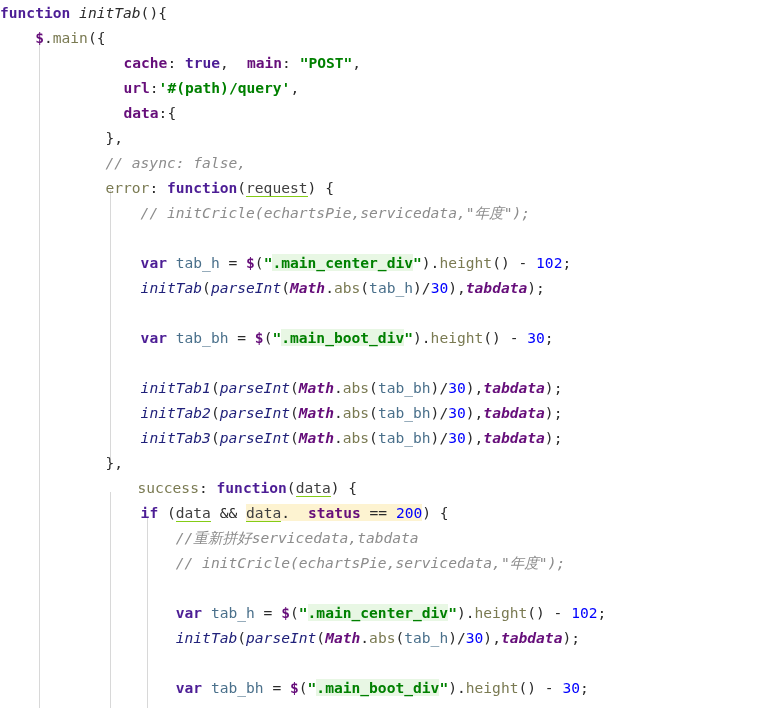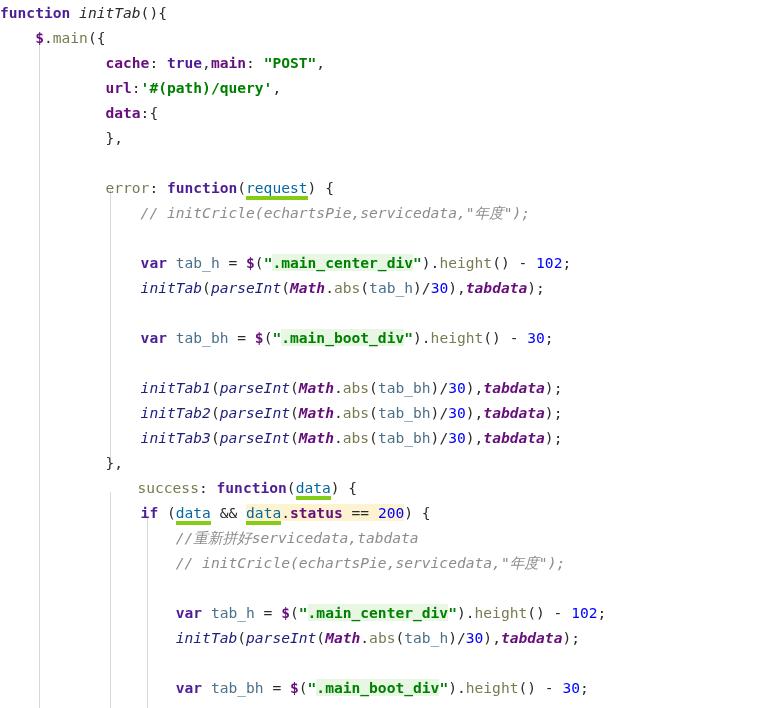--- a/index.html
+++ b/index.html
@@ -42,33 +42,33 @@
     font-size: 14.6px;
     font-family: "DejaVu Sans Mono", "Liberation Mono", monospace;
     letter-spacing: 0px;
     color: #2b2b2b;
   }
 
   
   .kw        { color: #4c1d95; font-weight: bold; }            
   .fnname    { color: #2b2b2b; font-style: italic; }           
   .fnital    { color: #20217a; font-style: italic; }           
-  .prop      { color: #660e7a; font-weight: bold; }            
+  .prop      { color: #660e7a; font-weight: bold; margin-left: 18px; }            
   .plain     { color: #2b2b2b; }
   .punc      { color: #2b2b2b; }
   .str       { color: #008000; font-weight: bold; }            
   .num       { color: #0000ff; }                               
   .cmt       { color: #8c8c8c; font-style: italic; }           
   .ident     { color: #4a708b; }                               
   .methodg   { color: #7a7a52; }                               
   .dollar    { color: #660e7a; font-weight: bold; }            
   .mathcls   { color: #660e7a; font-weight: bold; font-style: italic; }
   .tabdata   { color: #660e7a; font-weight: bold; font-style: italic; }
   .lowkey    { color: #7a7a52; }                               
-  .param     { color: #0369a1; border-bottom: 4px solid #84cc16; }
+  .param     { color: #404040; border-bottom: 1px solid #84cc16; }
 
   
   .sq {
     background-repeat: repeat-x;
     background-position: bottom left;
     background-size: 4px 3px;
     background-image:
       linear-gradient(45deg, transparent 45%, #6bbf59 45%, #6bbf59 55%, transparent 55%),
       linear-gradient(-45deg, transparent 45%, #6bbf59 45%, #6bbf59 55%, transparent 55%);
     padding-bottom: 1px;
@@ -95,21 +95,21 @@
     <div class="line" style="top:25px; left:0px;"><span class="plain">    </span><span class="dollar">$</span><span class="punc">.</span><span class="methodg">main</span><span class="punc">({</span></div>
 
     <div class="line" style="top:50px; left:0px;"><span class="plain">            </span><span class="prop">cache</span><span class="punc">: </span><span class="kw">true</span><span class="punc">,</span><span class="prop">main</span><span class="punc">: </span><span class="str">"POST"</span><span class="punc">,</span></div>
 
     <div class="line" style="top:75px; left:0px;"><span class="plain">            </span><span class="prop">url</span><span class="punc">:</span><span class="str">'#(path)/query'</span><span class="punc">,</span></div>
 
     <div class="line" style="top:100px; left:0px;"><span class="plain">            </span><span class="prop">data</span><span class="punc">:{</span></div>
 
     <div class="line" style="top:125px; left:0px;"><span class="plain">            </span><span class="punc">},</span></div>
 
-    <div class="line" style="top:150px; left:0px;"><span class="plain">            </span></div>
+    <div class="line" style="top:150px; left:0px;"><span class="plain">            </span><span class="cmt">// async: false,</span></div>
 
     <div class="line" style="top:175px; left:0px;"><span class="plain">            </span><span class="lowkey">error</span><span class="punc">: </span><span class="kw">function</span><span class="punc">(</span><span class="param">request</span><span class="punc">) {</span></div>
 
     <div class="line" style="top:200px; left:0px;"><span class="plain">                </span><span class="cmt">// </span><span class="cmt sq">initCricle</span><span class="cmt">(</span><span class="cmt sq">echartsPie</span><span class="cmt">,</span><span class="cmt sq">servicedata</span><span class="cmt">,"年度");</span></div>
 
     <div class="line" style="top:250px; left:0px;"><span class="plain">                </span><span class="kw">var</span><span class="plain"> </span><span class="ident sq">tab_h</span><span class="punc"> = </span><span class="dollar">$</span><span class="punc">(</span><span class="str">"</span><span class="str hl-green">.main_center_div</span><span class="str">"</span><span class="punc">).</span><span class="methodg">height</span><span class="punc">() - </span><span class="num">102</span><span class="punc">;</span></div>
 
     <div class="line" style="top:275px; left:0px;"><span class="plain">                </span><span class="fnital sq">initTab</span><span class="punc">(</span><span class="fnital">parseInt</span><span class="punc">(</span><span class="mathcls">Math</span><span class="punc">.</span><span class="methodg sq">abs</span><span class="punc">(</span><span class="ident sq">tab_h</span><span class="punc">)/</span><span class="num">30</span><span class="punc">),</span><span class="tabdata sq">tabdata</span><span class="punc">);</span></div>
 
     <div class="line" style="top:325px; left:0px;"><span class="plain">                </span><span class="kw">var</span><span class="plain"> </span><span class="ident sq">tab_bh</span><span class="punc"> = </span><span class="dollar">$</span><span class="punc">(</span><span class="str">"</span><span class="str hl-green">.main_boot_div</span><span class="str">"</span><span class="punc">).</span><span class="methodg">height</span><span class="punc">() - </span><span class="num">30</span><span class="punc">;</span></div>

